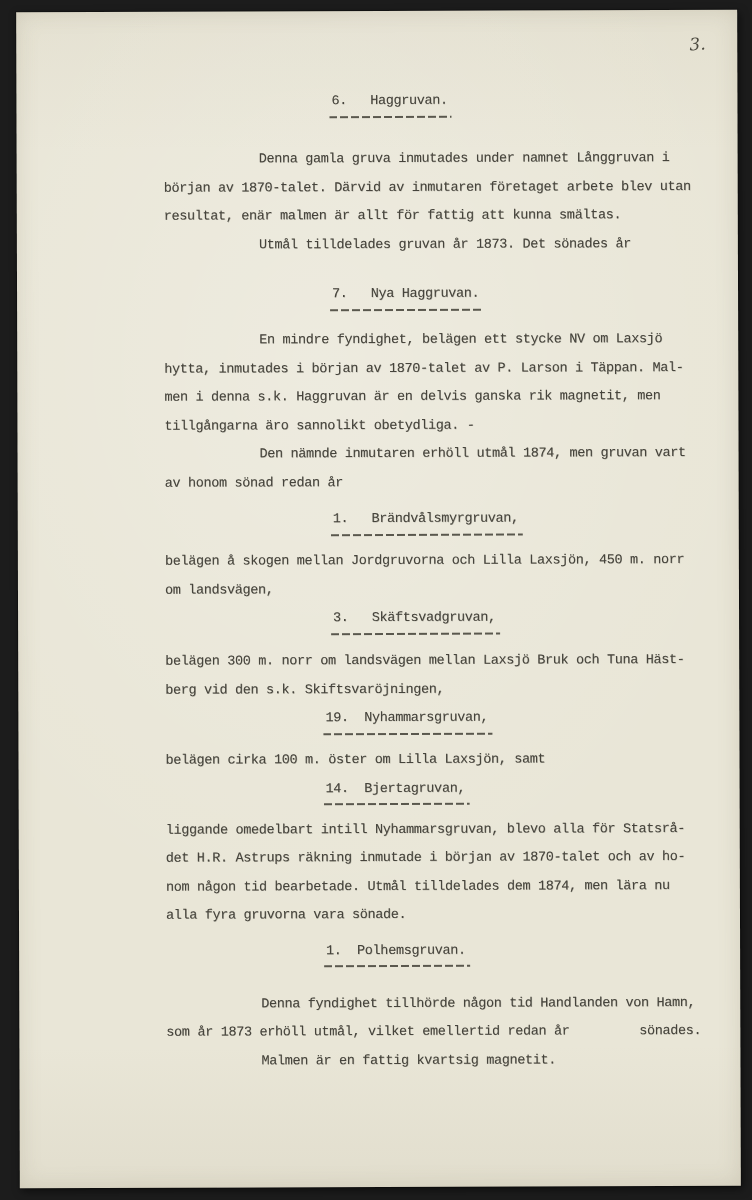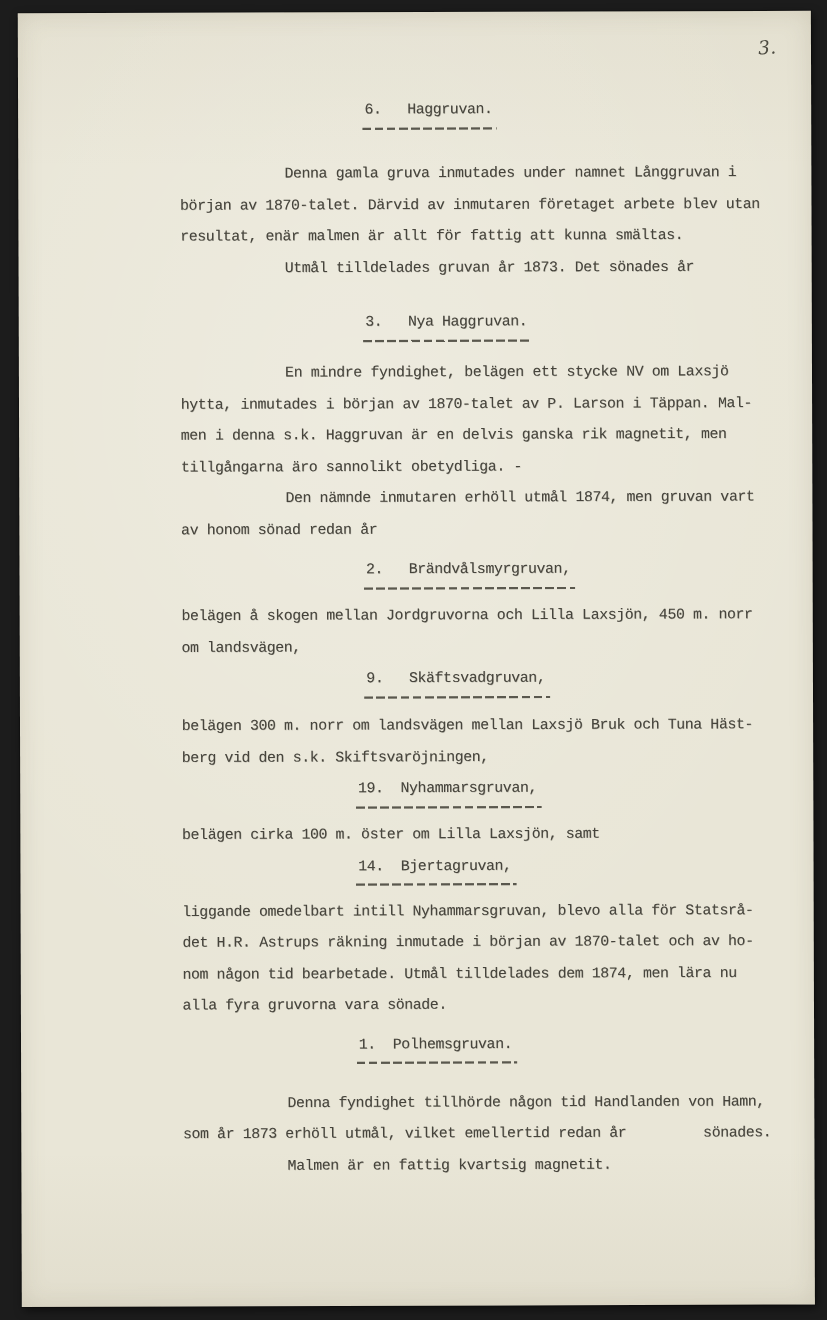--- a/index.html
+++ b/index.html
@@ -109,35 +109,35 @@
   <div class="paper" data-name="document-page">
     <span class="page-number" data-name="page-number">3.</span>
     <div class="doc-content" data-name="document-content">
         <div data-name="heading-6" class="heading"><span class="heading-text" data-name="heading-6-label">6.   Haggruvan.</span></div>
         <div data-name="para-6" class="para">
           <div class="line indent" data-name="text-line">Denna gamla gruva inmutades under namnet Långgruvan i</div>
           <div class="line" data-name="text-line">början av 1870-talet. Därvid av inmutaren företaget arbete blev utan</div>
           <div class="line" data-name="text-line">resultat, enär malmen är allt för fattig att kunna smältas.</div>
           <div class="line indent" data-name="text-line">Utmål tilldelades gruvan år 1873. Det sönades år</div>
         </div>
-        <div data-name="heading-7" class="heading"><span class="heading-text" data-name="heading-7-label">3.   Nya Haggruvan.</span></div>
+        <div data-name="heading-7" class="heading"><span class="heading-text" data-name="heading-7-label">7.   Nya Haggruvan.</span></div>
         <div data-name="para-7" class="para">
           <div class="line indent" data-name="text-line">En mindre fyndighet, belägen ett stycke NV om Laxsjö</div>
           <div class="line" data-name="text-line">hytta, inmutades i början av 1870-talet av P. Larson i Täppan. Mal-</div>
           <div class="line" data-name="text-line">men i denna s.k. Haggruvan är en delvis ganska rik magnetit, men</div>
           <div class="line" data-name="text-line">tillgångarna äro sannolikt obetydliga. -</div>
           <div class="line indent" data-name="text-line">Den nämnde inmutaren erhöll utmål 1874, men gruvan vart</div>
           <div class="line" data-name="text-line">av honom sönad redan år</div>
         </div>
-        <div data-name="heading-8" class="heading"><span class="heading-text" data-name="heading-8-label">2.   Brändvålsmyrgruvan,</span></div>
+        <div data-name="heading-8" class="heading"><span class="heading-text" data-name="heading-8-label">1.   Brändvålsmyrgruvan,</span></div>
         <div data-name="para-8" class="para">
           <div class="line" data-name="text-line">belägen å skogen mellan Jordgruvorna och Lilla Laxsjön, 450 m. norr</div>
           <div class="line" data-name="text-line">om landsvägen,</div>
         </div>
-        <div data-name="heading-9" class="heading"><span class="heading-text" data-name="heading-9-label">9.   Skäftsvadgruvan,</span></div>
+        <div data-name="heading-9" class="heading"><span class="heading-text" data-name="heading-9-label">3.   Skäftsvadgruvan,</span></div>
         <div data-name="para-9" class="para">
           <div class="line" data-name="text-line">belägen 300 m. norr om landsvägen mellan Laxsjö Bruk och Tuna Häst-</div>
           <div class="line" data-name="text-line">berg vid den s.k. Skiftsvaröjningen,</div>
         </div>
         <div data-name="heading-10" class="heading"><span class="heading-text" data-name="heading-10-label">19.  Nyhammarsgruvan,</span></div>
         <div data-name="para-10" class="para">
           <div class="line" data-name="text-line">belägen cirka 100 m. öster om Lilla Laxsjön, samt</div>
         </div>
         <div data-name="heading-11" class="heading"><span class="heading-text" data-name="heading-11-label">14.  Bjertagruvan,</span></div>
         <div data-name="para-11" class="para">

